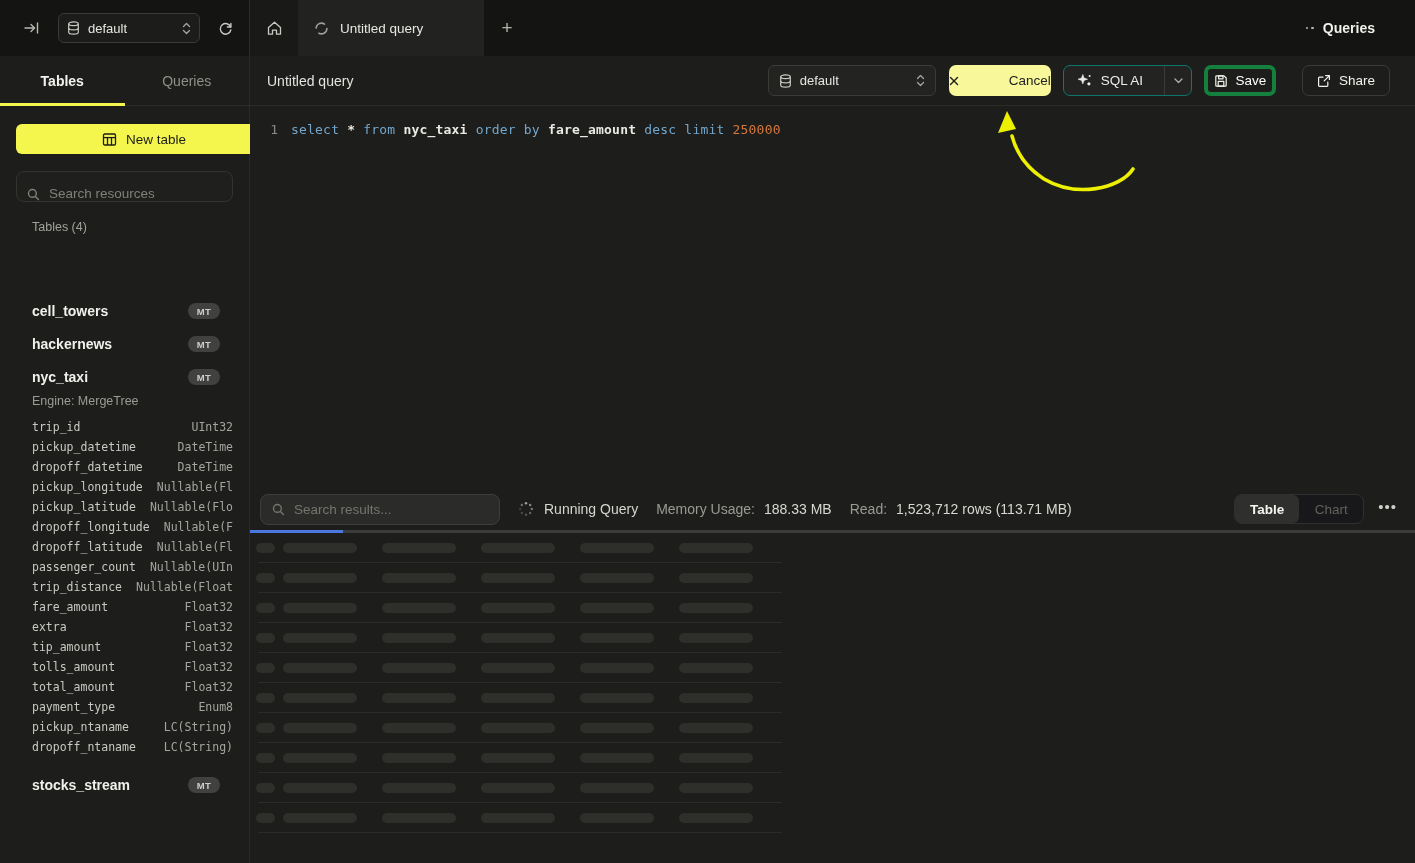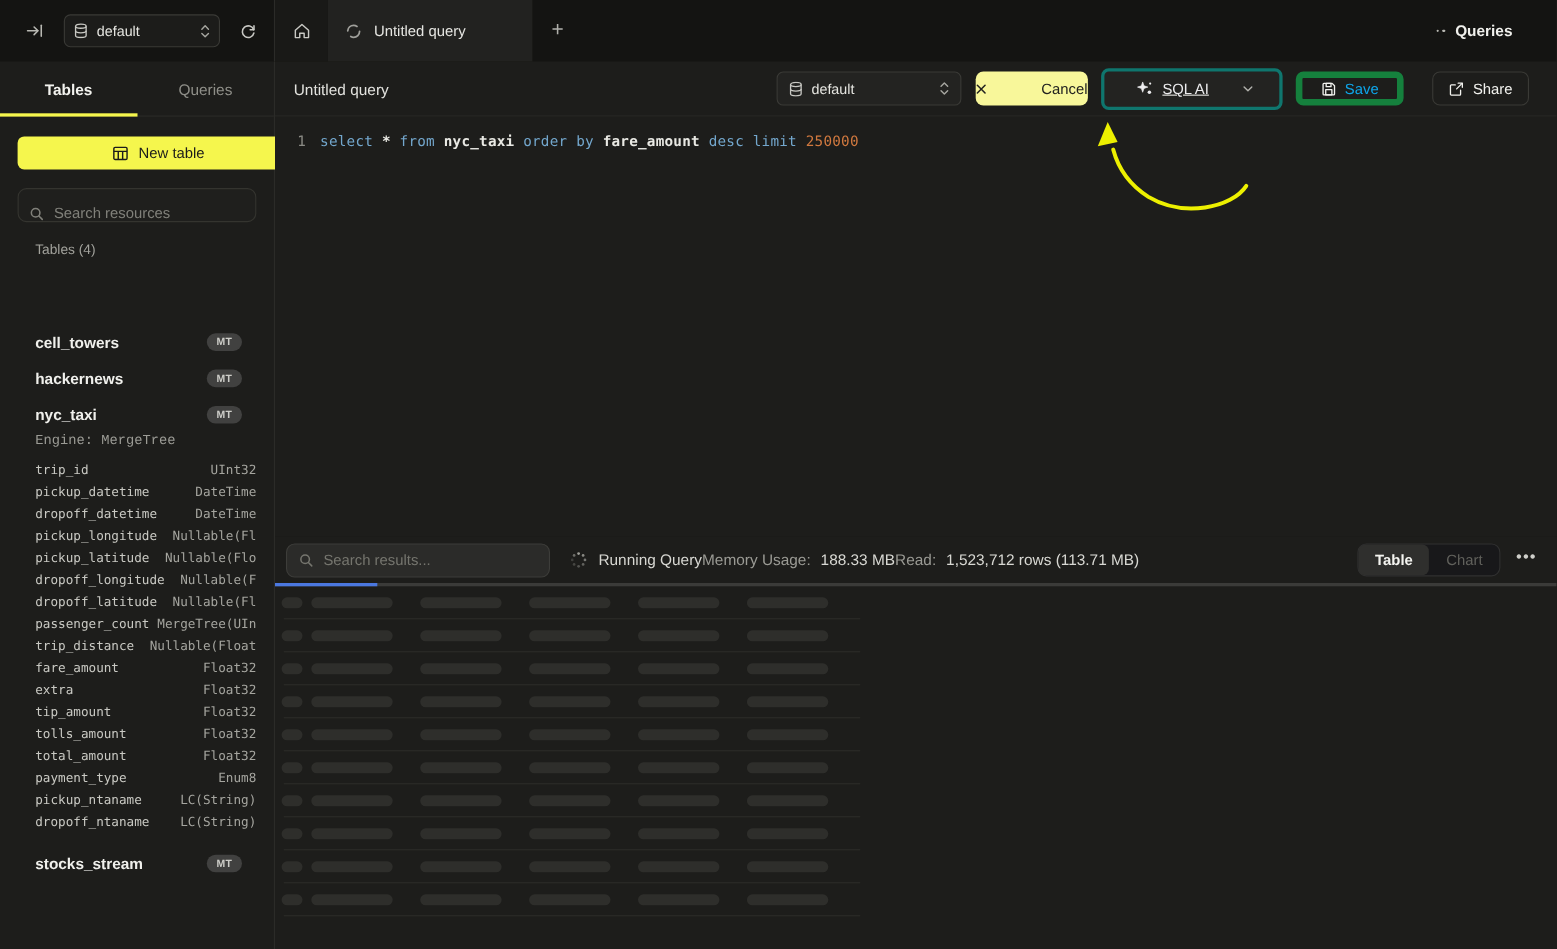--- a/index.html
+++ b/index.html
@@ -49,21 +49,21 @@
   .side-search input { background:transparent; border:none; outline:none; width:100%;
     color:#c9c9c4; font-size:13.5px; font-family:"Liberation Sans", sans-serif; }
   .side-search input::placeholder { color:#80807a; }
   .side-section-label { position:absolute; left:32px; top:164px; color:#a2a29c; font-size:12.5px; }
   .table-item { position:absolute; left:0; width:250px; height:32px; display:flex;
     align-items:center; padding:0 30px 0 32px; cursor:pointer; }
   .table-item .tname { flex:1; color:#f0f0ec; font-size:14px; font-weight:600; }
   .mt-badge { width:32px; height:16px; border-radius:9px; background:#414140;
     color:#cdcdc8; font-size:9.5px; font-weight:700; display:flex; align-items:center;
     justify-content:center; letter-spacing:.3px; }
-  .engine-line { position:absolute; left:32px; top:338px; color:#9b9b95; font-size:12.5px;font-family:Liberation Mono, monospace; }
+  .engine-line { position:absolute; left:32px; top:338px; color:#9b9b95; font-size:12.5px; }
   .cols { position:absolute; left:32px; top:307px; width:201px; }
   .col-row { height:20px; display:flex; justify-content:space-between; align-items:flex-start;
     font-size:11.5px; }
   .col-row .cname { color:#c9c9c3; }
   .col-row .ctype { color:#a5a59f; }
 
   
   .main-header { position:absolute; left:250px; top:56px; width:1165px; height:50px;
     background:#1d1d1b; border-bottom:1px solid #2b2b28; display:flex; align-items:center;
     padding:0 25px 0 17px; }
@@ -71,28 +71,28 @@
   .hdr-right { margin-left:auto; display:flex; align-items:center; }
   .hdr-db { width:168px; height:31px; background:#232321; border:1px solid #3a3a36;
     border-radius:6px; display:flex; align-items:center; gap:8px; padding:0 10px;
     color:#e6e6e1; font-size:13px; cursor:pointer; }
   .hdr-db .grow { flex:1; text-align:left; }
   .btn { height:31px; border-radius:7px; display:flex; align-items:center; gap:8px;
     font-size:13.5px; cursor:pointer; border:1px solid transparent;
     font-family:"Liberation Sans", sans-serif; }
   .btn-cancel { width:102px; margin-left:13px; background:#f8f79a; color:#222220;
     justify-content:space-between; border:none; }
-  .btn-sqlai { margin-left:12px; background:#232321; border:3px solid #0f766e;
-    color:#ececE8; padding:16px; overflow:hidden;text-decoration:underline; }
+  .btn-sqlai { margin-left:12px; background:#232321; border:1px solid #0f766e;
+    color:#ececE8; padding:0; overflow:hidden; }
   .sqlai-main { display:flex; align-items:center; gap:9px; padding:0 13px; height:100%; color:#ececе8; }
   .sqlai-main span { color:#ececе8; }
   .sqlai-caret { width:27px; height:100%; display:flex; align-items:center; justify-content:center;
     border-left:1px solid #3a3a36; color:#b0b0ab; }
-  .btn-save { width:98px; margin-left:12px; background:#1d1d1b; border:6px solid #15803d;
-    color:#0ea5e9; justify-content:center; font-weight:500; }
+  .btn-save { width:72px; margin-left:12px; background:#1d1d1b; border:4px solid #15803d;
+    color:#ffffff; justify-content:center; font-weight:500; }
   .btn-share { width:88px; margin-left:26px; background:#1d1d1b; border:1px solid #3a3a36;
     color:#f2f2ee; justify-content:center; }
 
   
   .editor { position:absolute; left:250px; top:106px; width:1165px; height:382px;
     background:#1d1d1b; }
   .code-line { position:absolute; left:0; top:12px; height:22px; display:flex;
     align-items:center; font-size:13px; }
   .gutter { width:28px; text-align:right; color:#8b8b85; }
   .code { margin-left:13px; letter-spacing:.2px; }
@@ -104,21 +104,21 @@
   
   .results-bar { position:absolute; left:250px; top:488px; width:1165px; height:42px;
     background:#1d1d1b; display:flex; align-items:center; padding:0 18px 0 10px; }
   .res-search { width:240px; height:31px; background:#2b2b29; border:1px solid #3d3d3a;
     border-radius:8px; display:flex; align-items:center; gap:9px; padding:0 11px; }
   .res-search input { background:transparent; border:none; outline:none; width:100%;
     color:#c9c9c4; font-size:13.5px; font-family:"Liberation Sans", sans-serif; }
   .res-search input::placeholder { color:#75756e; }
   .res-status { display:flex; align-items:center; gap:10px; margin-left:18px;
     color:#d6d6d1; font-size:14px; }
-  .res-stat { font-size:14px; color:#9a9a94; display:flex; gap:9px; align-items:baseline; }
+  .res-stat { margin-left:18px; font-size:14px; color:#9a9a94; display:flex; gap:9px; align-items:baseline; }
   .res-stat b { color:#d8d8d3; font-weight:400; }
   .view-toggle { margin-left:auto; height:30px; background:#18181a; border:1px solid #303030;
     border-radius:8px; display:flex; padding:0; }
   .vt-seg { min-width:64px; padding:0 14px; display:flex; align-items:center; justify-content:center;
     border-radius:6px; font-size:13.5px; cursor:pointer; color:#61615c; }
   .vt-seg.active { background:#2f2f2d; color:#f4f4f0; font-weight:600; }
   .more-btn { margin-left:14px; color:#cfcfca; font-size:15px; letter-spacing:1px;
     background:none; border:none; cursor:pointer; line-height:1; padding-bottom:6px; }
 
   .progress { position:absolute; left:250px; top:530px; width:1165px; height:3px; background:#3b3b39; }
@@ -284,21 +284,21 @@
     <div class="col-row">
         <span class="cname">dropoff_longitude</span>
         <span class="ctype">Nullable(F</span>
       </div>
     <div class="col-row">
         <span class="cname">dropoff_latitude</span>
         <span class="ctype">Nullable(Fl</span>
       </div>
     <div class="col-row">
         <span class="cname">passenger_count</span>
-        <span class="ctype">MergeTree(UIn</span>
+        <span class="ctype">Nullable(UIn</span>
       </div>
     <div class="col-row">
         <span class="cname">trip_distance</span>
         <span class="ctype">Nullable(Float</span>
       </div>
     <div class="col-row">
         <span class="cname">fare_amount</span>
         <span class="ctype">Float32</span>
       </div>
     <div class="col-row">

